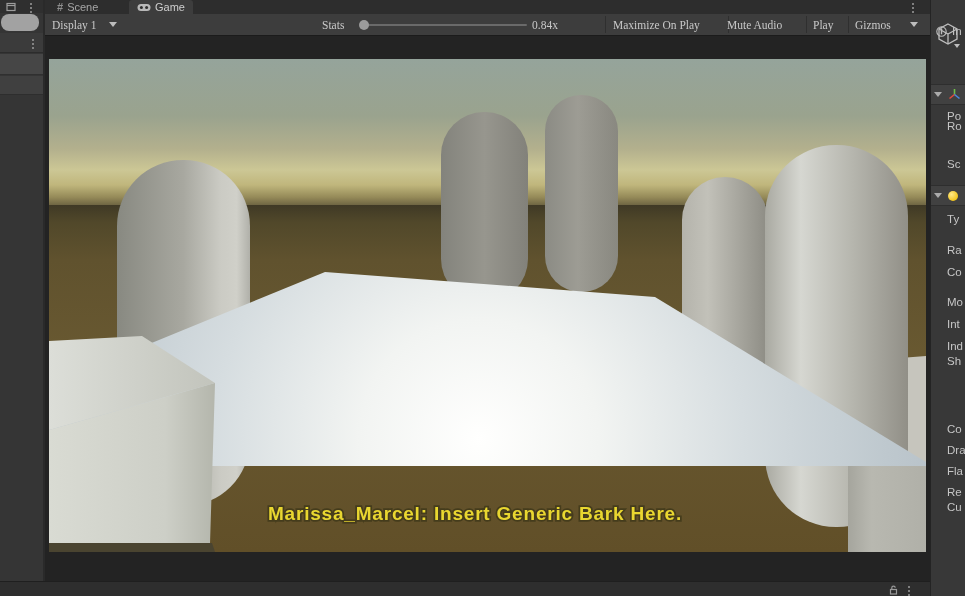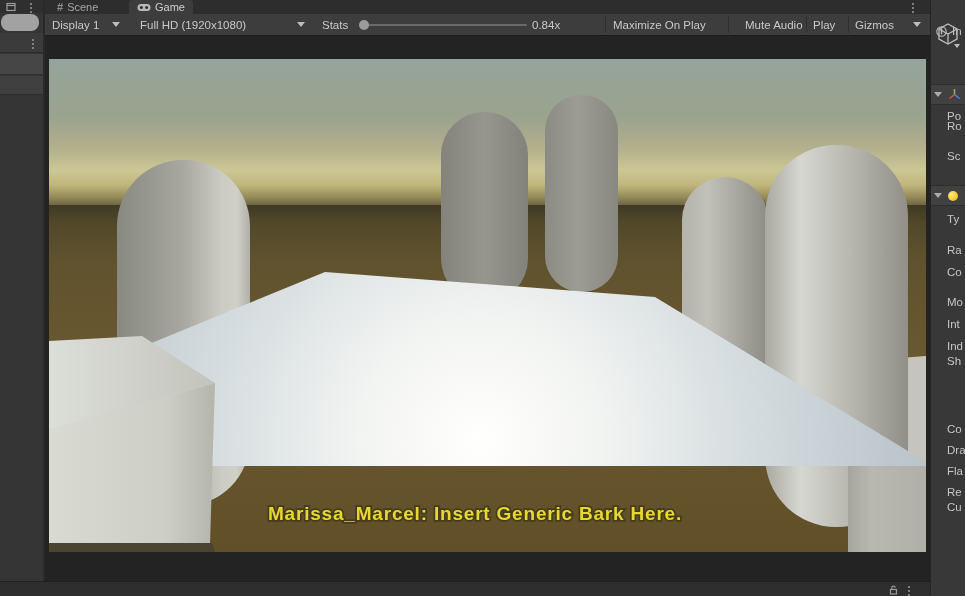--- a/index.html
+++ b/index.html
@@ -24,21 +24,21 @@
   #game-pane { left:45px; top:0; width:885px; height:581px; background:#232323; }
   #tabbar { left:0; top:0; width:885px; height:14px; background:#2d2d2d; }
   .tab { position:absolute; top:0; height:14px; display:flex; align-items:center; gap:4px;
          padding:0 8px; font-size:11px; color:#a6a6a6; }
   #tab-scene { left:4px; }
   #tab-game  { left:84px; background:#3d3d3d; color:#cfcfcf; border-radius:3px 3px 0 0;align-items:center; }
   .hashglyph { font-size:11px; color:#8f8f8f; font-weight:bold; }
 
   #toolbar { left:0; top:14px; width:885px; height:22px; background:#3d3d3d;
              border-bottom:1px solid #1b1b1b; font-size:11.5px; color:#c9c9c9; }
-  .titem { position:absolute; top:0; height:21px; display:flex; align-items:center; gap:13px; white-space:nowrap; }
+  .titem { position:absolute; top:0; height:21px; display:flex; align-items:center; gap:13px; white-space:nowrap;font-family:Liberation Serif, serif; }
   .chev { width:0; height:0; border-left:4px solid transparent; border-right:4px solid transparent;
           border-top:5px solid #bdbdbd; }
   .vsep { position:absolute; top:2px; width:1px; height:17px; background:#2f2f2f; }
   #scale-track { position:absolute; left:322px; top:10px; width:160px; height:2px; background:#6a6a6a; border-radius:1px; }
   #scale-knob  { position:absolute; left:314px; top:6px; width:10px; height:10px; border-radius:50%; background:#9b9b9b; }
 
   #viewport { left:4px; top:59px; width:877px; height:493px; background:#000; }
   #viewport svg { display:block; }
 
   
@@ -108,38 +108,34 @@
           <i></i>
           <i></i>
         </div>
     </div>
 
     <div id="toolbar" class="abs">
       <div class="titem" style="left:7px">
         <span>Display 1</span>
         <span class="chev"></span>
       </div>
-      <div class="titem" style="left:95px">
-        <span>Full HD (1920x1080)</span>
-        <span class="chev" style="margin-left:38px"></span>
-      </div>
       <div class="titem" style="left:277px">
         <span>Stats</span>
       </div>
       <div id="scale-track"></div>
       <div id="scale-knob"></div>
       <div class="titem" style="left:487px">
         <span>0.84x</span>
       </div>
       <div class="vsep" style="left:560px"></div>
       <div class="titem" style="left:568px">
         <span>Maximize On Play</span>
       </div>
       <div class="vsep" style="left:683px"></div>
-      <div class="titem" style="left:700px">
+      <div class="titem" style="left:682px">
         <span>Mute Audio</span>
       </div>
       <div class="vsep" style="left:761px"></div>
       <div class="titem" style="left:768px">
         <span>Play</span>
       </div>
       <div class="vsep" style="left:803px"></div>
       <div class="titem" style="left:810px">
         <span>Gizmos</span>
         <span class="chev" style="margin-left:6px"></span>
@@ -270,21 +266,21 @@
     <div class="comp-header" style="top:84px">
       <span class="fold"></span>
       <svg class="icon-svg" width="13" height="13" viewBox="0 0 13 13">
         <line x1="6.5" y1="6.5" x2="6.5" y2="1" stroke="#6fbf4a" stroke-width="1.6"></line>
         <line x1="6.5" y1="6.5" x2="1.5" y2="10.5" stroke="#e04b3f" stroke-width="1.6"></line>
         <line x1="6.5" y1="6.5" x2="11.5" y2="10.5" stroke="#4a86e0" stroke-width="1.6"></line>
       </svg>
     </div>
     <div class="prop" style="top:110px">Po</div>
     <div class="prop" style="top:120px">Ro</div>
-    <div class="prop" style="top:150px">Sc</div>
+    <div class="prop" style="top:158px">Sc</div>
 
     <div class="comp-header" style="top:185px">
       <span class="fold"></span>
       <span class="bulb"></span>
     </div>
     <div class="prop" style="top:213px">Ty</div>
     <div class="prop" style="top:244px">Ra</div>
     <div class="prop" style="top:266px">Co</div>
     <div class="prop" style="top:296px">Mo</div>
     <div class="prop" style="top:318px">Int</div>

